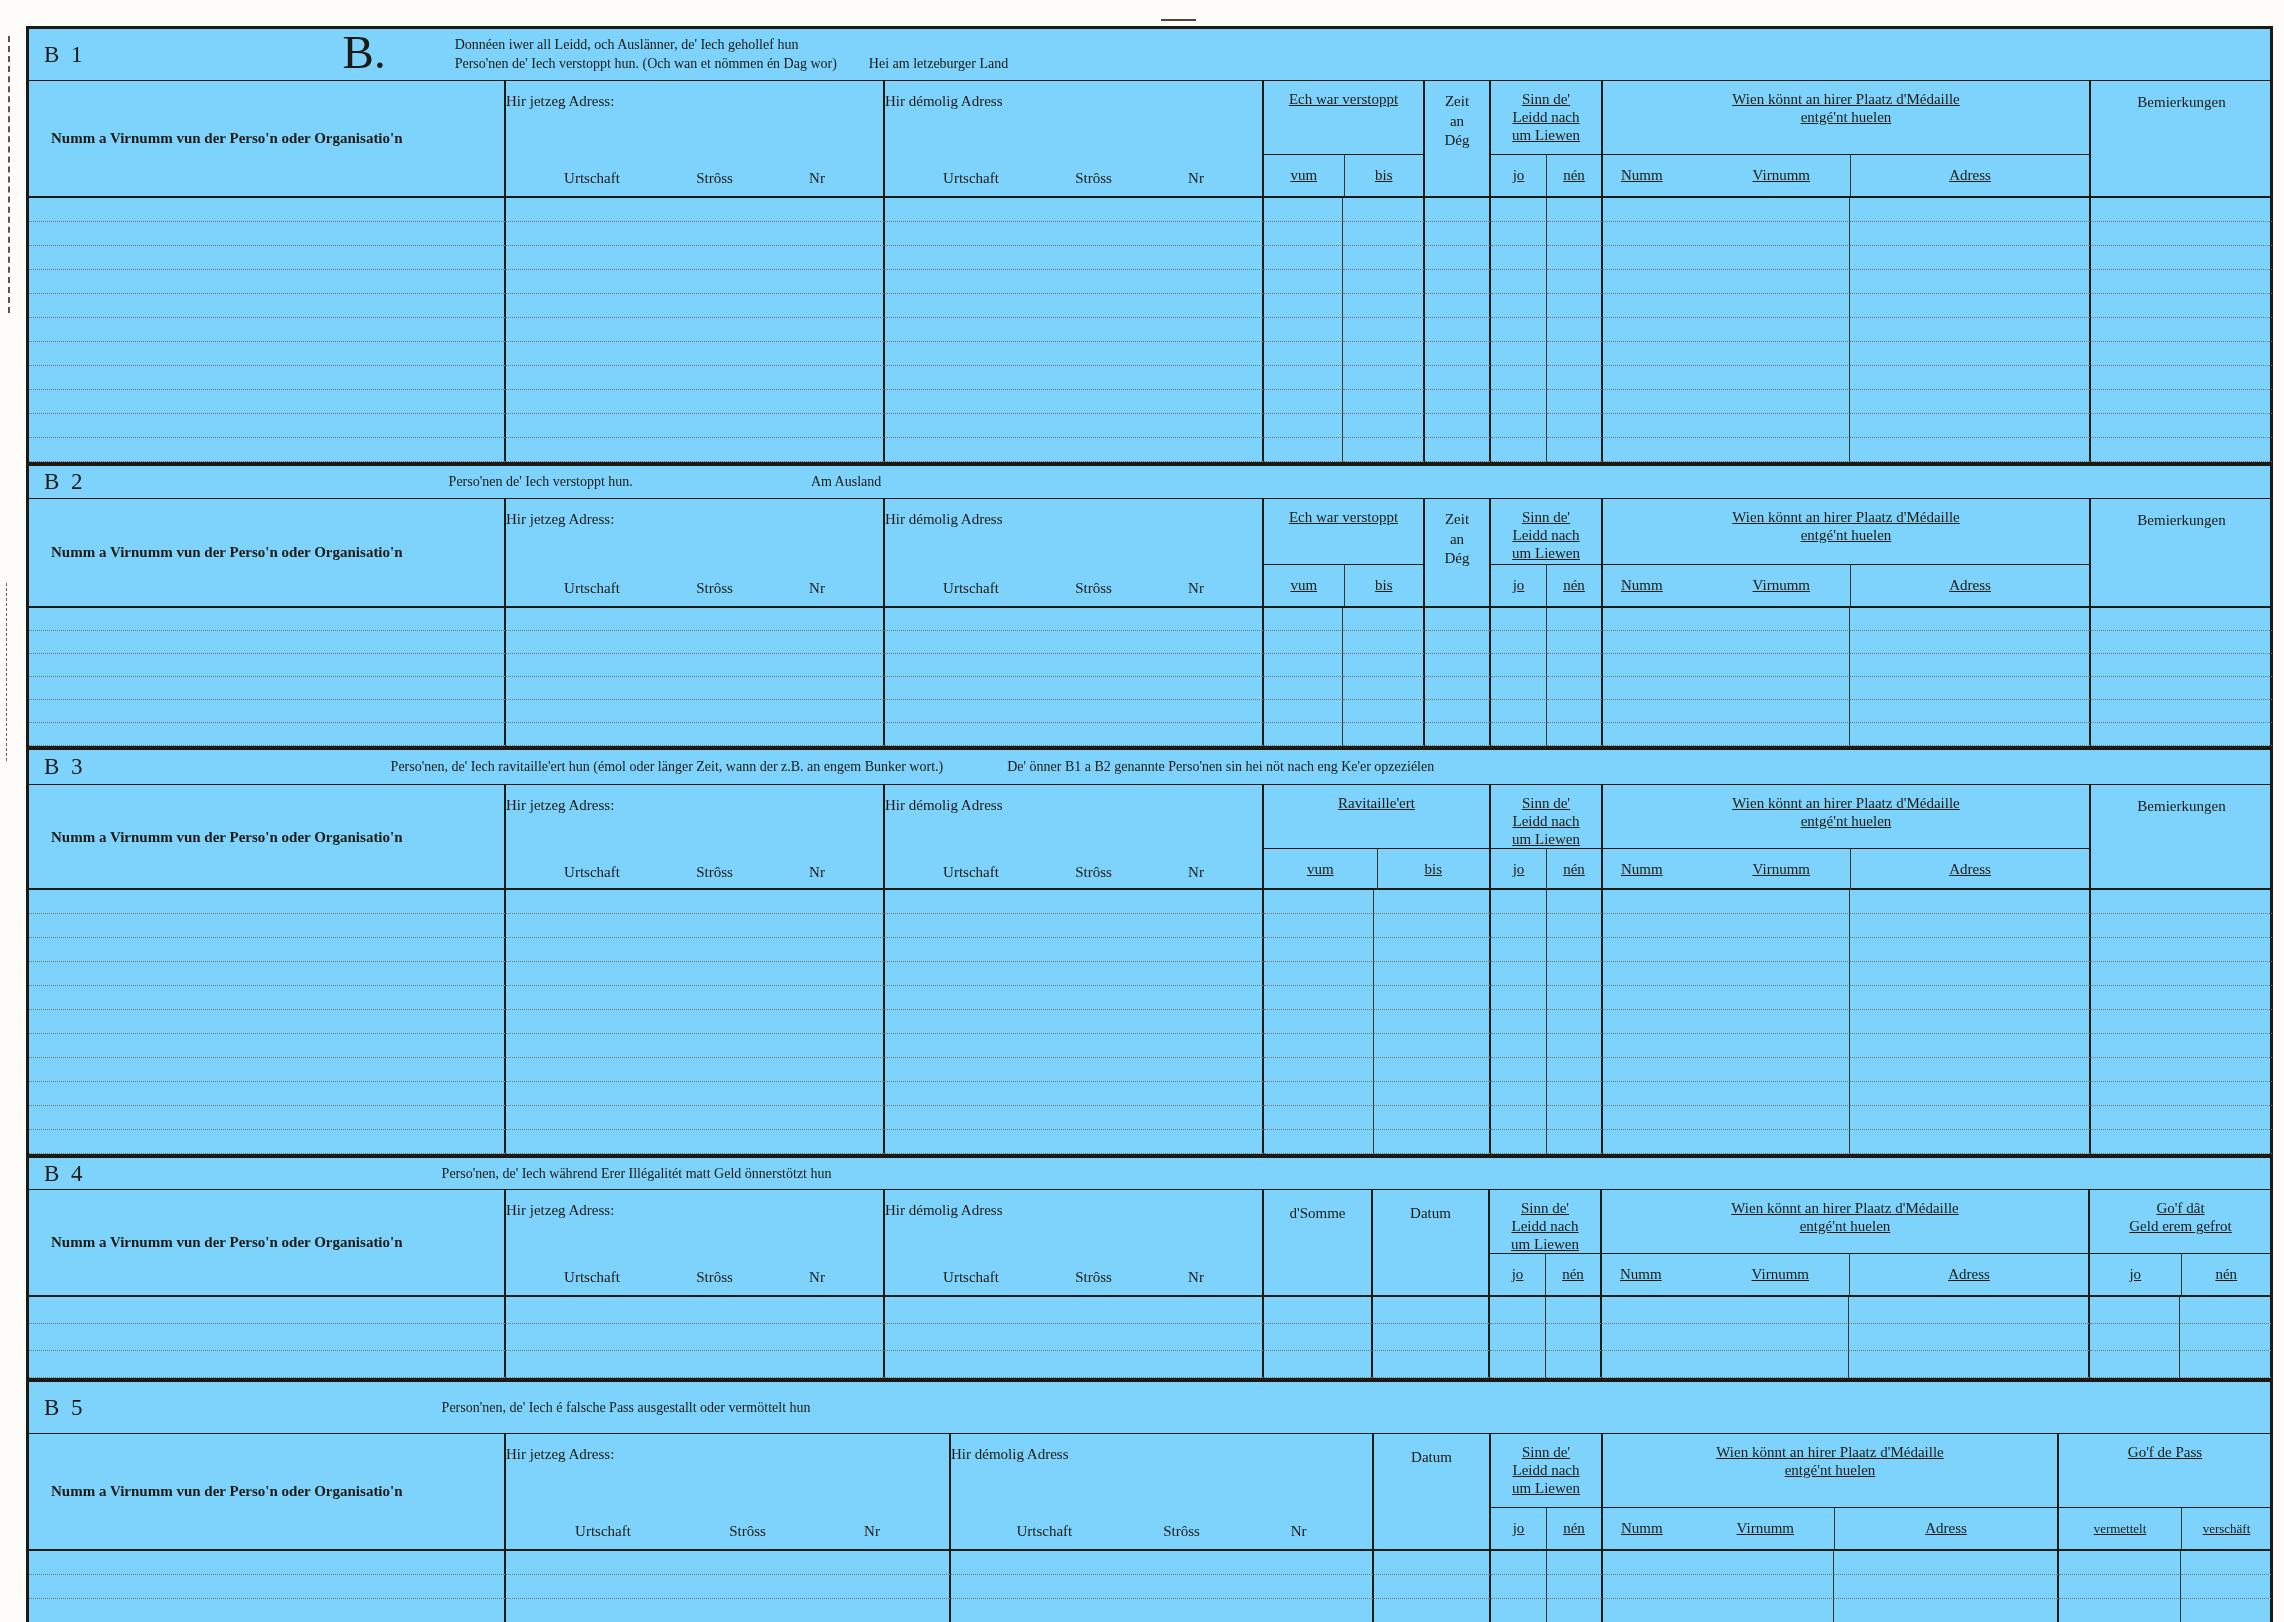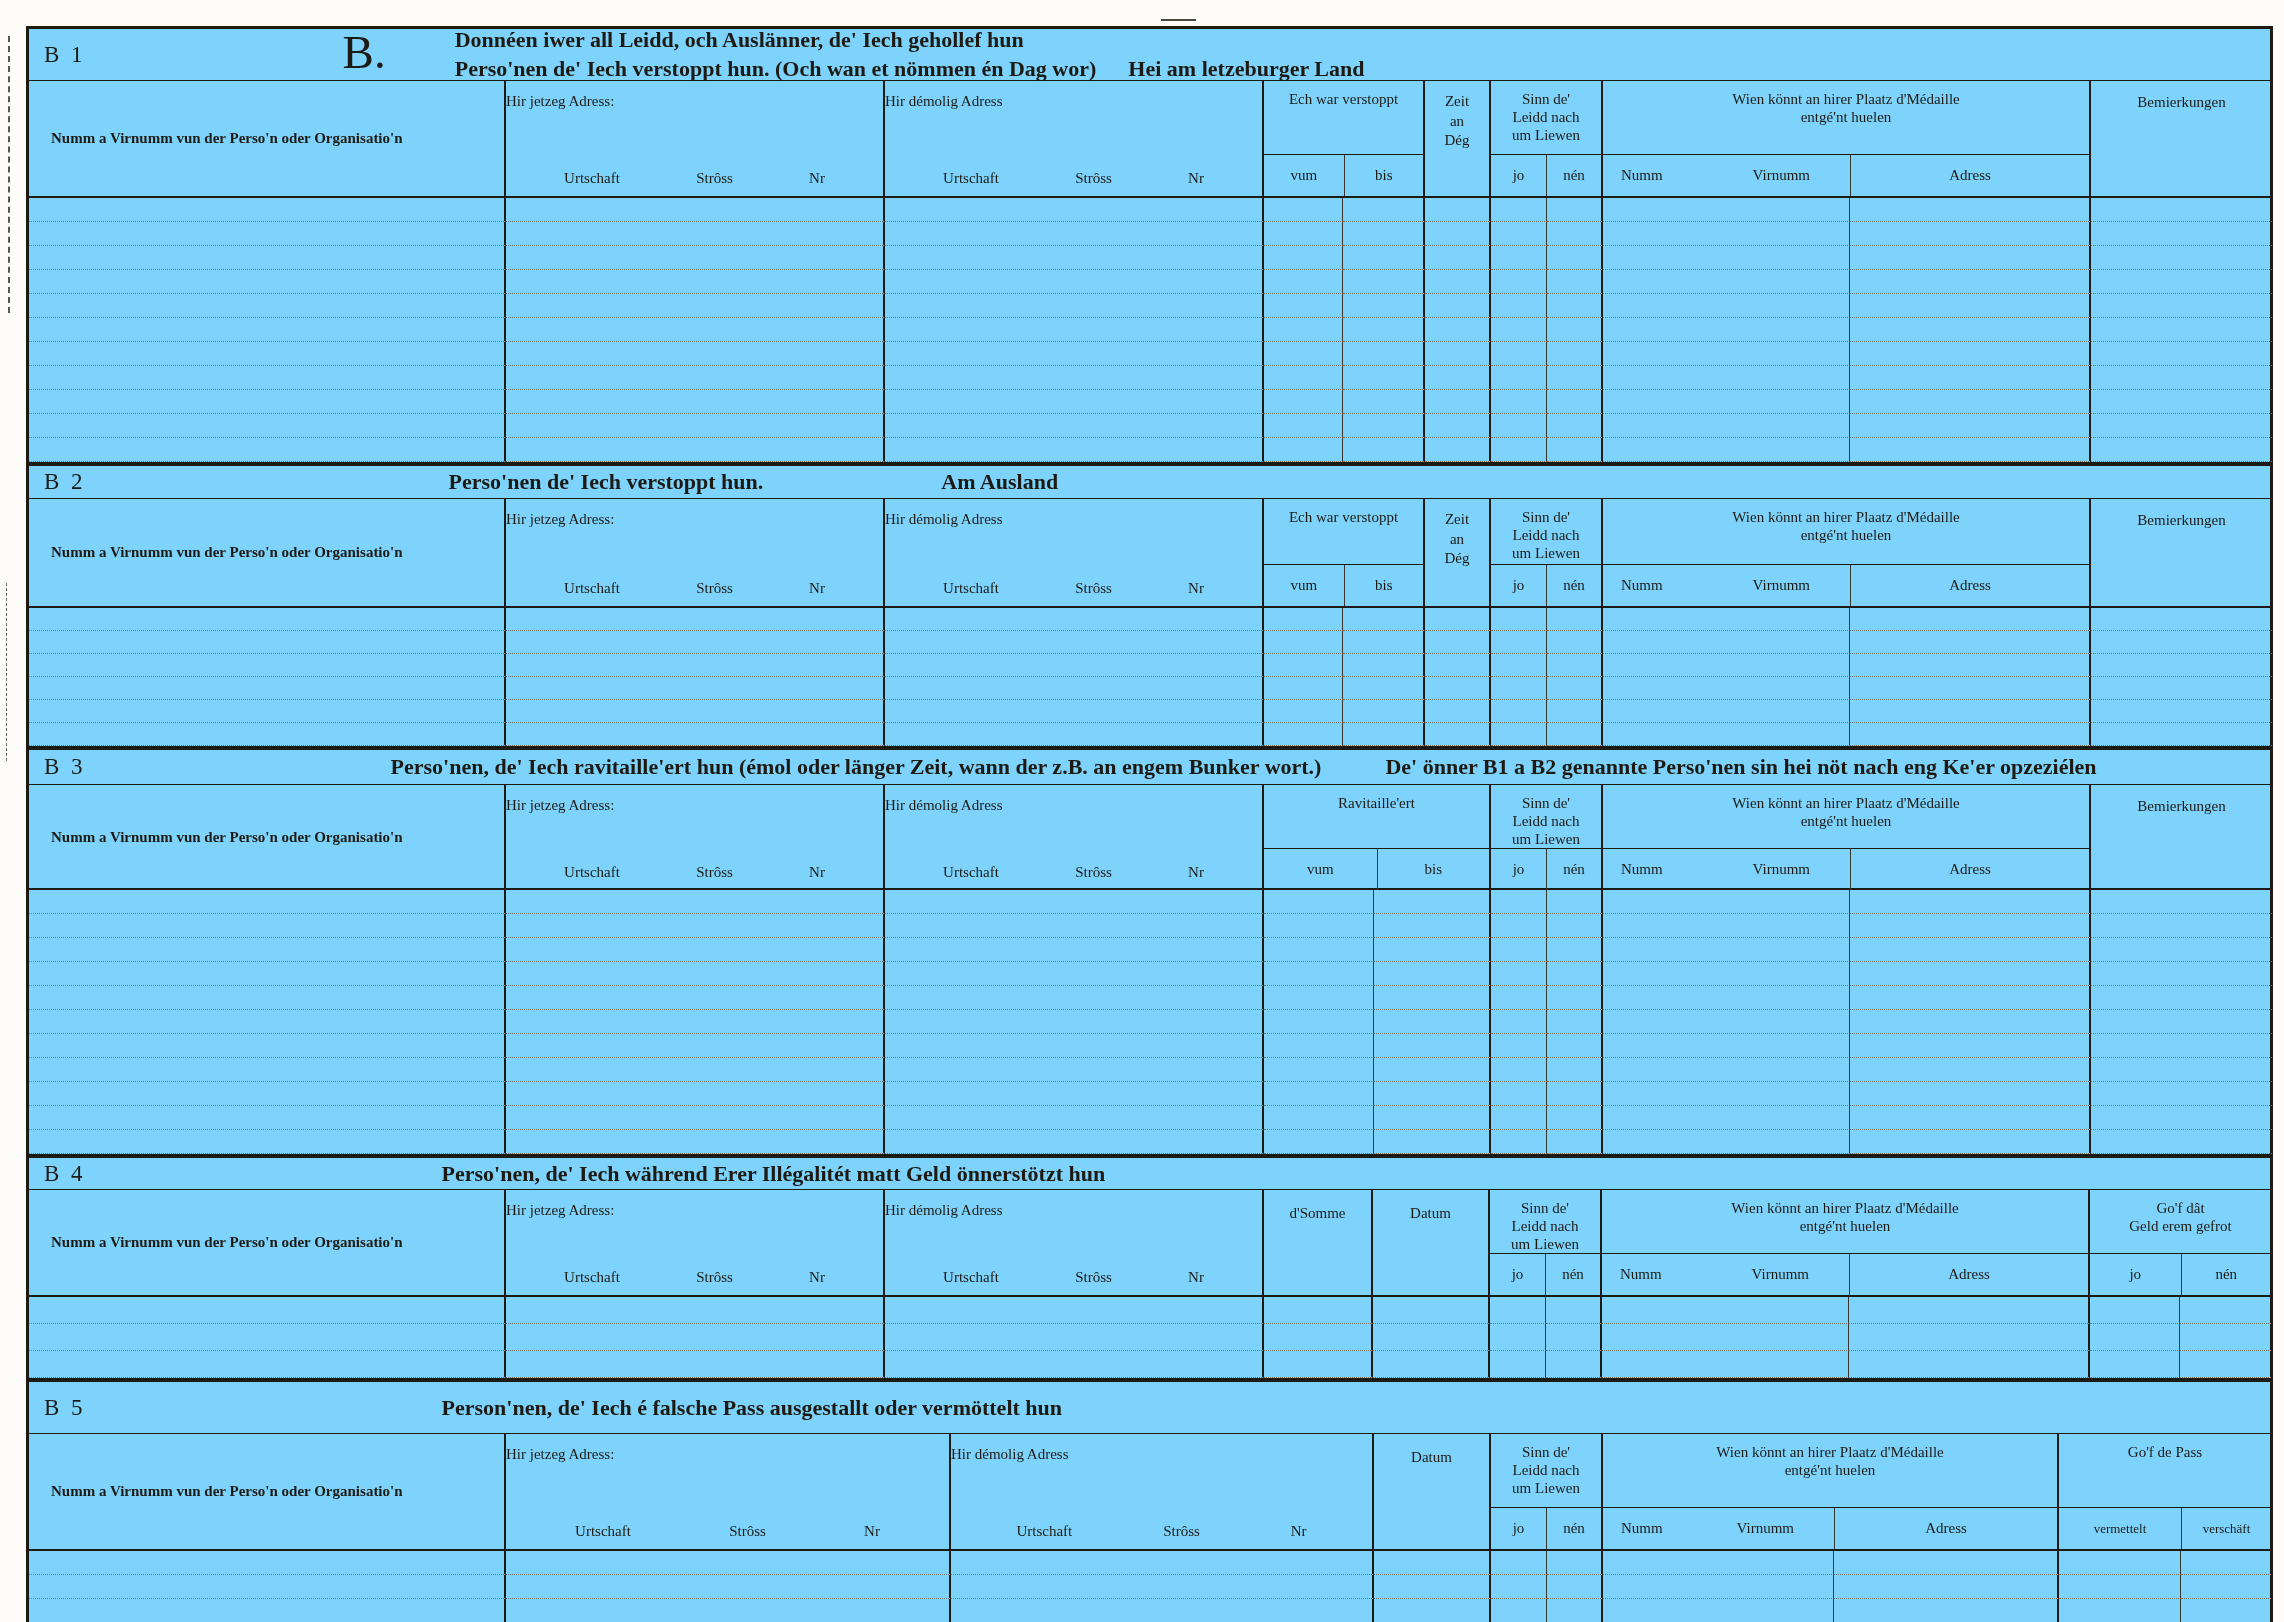--- a/index.html
+++ b/index.html
@@ -24,21 +24,21 @@
   
   .band { display:flex; align-items:center; border-bottom:1.5px solid var(--ink); }
   .b1 .band { height:52px; }
   .b2 .band { height:33px; }
   .b3 .band { height:35px; }
   .b4 .band { height:32px; }
   .b5 .band { height:52px; }
   .sec-id { padding-left:15px; font-size:23px; letter-spacing:3px; white-space:nowrap; }
   .big-letter { font-size:47px; line-height:1; margin-left:257px; margin-top:-4px; }
   .band-titles { margin-left:69px; line-height:1.3; }
-  .bt1, .bt2, .band-one { font-size:22px; font-weight:700; white-space:nowrap; }
+  .bt1, .bt2, .band-one { font-size:14px; font-weight:400; white-space:nowrap; }
   .suffix { margin-left:32px; }
   .mlt-b2 { margin-left:363px; }
   .mlt-b3 { margin-left:305px; }
   .mlt-b4 { margin-left:356px; }
   .mlt-b5 { margin-left:356px; }
   .msf-b2 { margin-left:178px; }
   .msf-b3 { margin-left:64px; }
 
   
   .b1 { --cols:477px 379px 379px 79px 82px 66px 56px 56px 247px 241px 181px; --chh:117px; --rowh:24px; }
@@ -47,21 +47,21 @@
   .b4 { --cols:477px 379px 379px 109px 117px 56px 56px 247px 241px 90px 91px; --chh:107px; --rowh:27px; }
   .b5 { --cols:477px 445px 423px 117px 56px 56px 231px 225px 122px 90px; --chh:117px; --rowh:24px; }
 
   
   .colhead {
     display:grid; grid-template-columns:var(--cols);
     height:var(--chh);
     border-bottom:2px solid var(--ink);
     font-size:15px;
   }
-  .span2 { grid-column:span 2; }
+  .span2 { grid-column:span 2;text-decoration:underline; }
   .ch { position:relative; display:flex; flex-direction:column; }
   .cm { border-right:2px solid var(--ink); }
   .cs { border-right:1px solid var(--subline); }
   .cn { border-right:none; }
 
   .name-head { justify-content:center; padding-left:22px; padding-right:10px;font-weight:bold; }
   .addr-head { padding-top:12px; }
   .addr-title { text-align:left; white-space:nowrap; }
   .addr-subs { margin-top:auto; display:flex; justify-content:space-around; padding:0 20px 9px 20px; }
   .zeit-head { align-items:center; padding-top:11px; line-height:1.3; text-align:center; }

